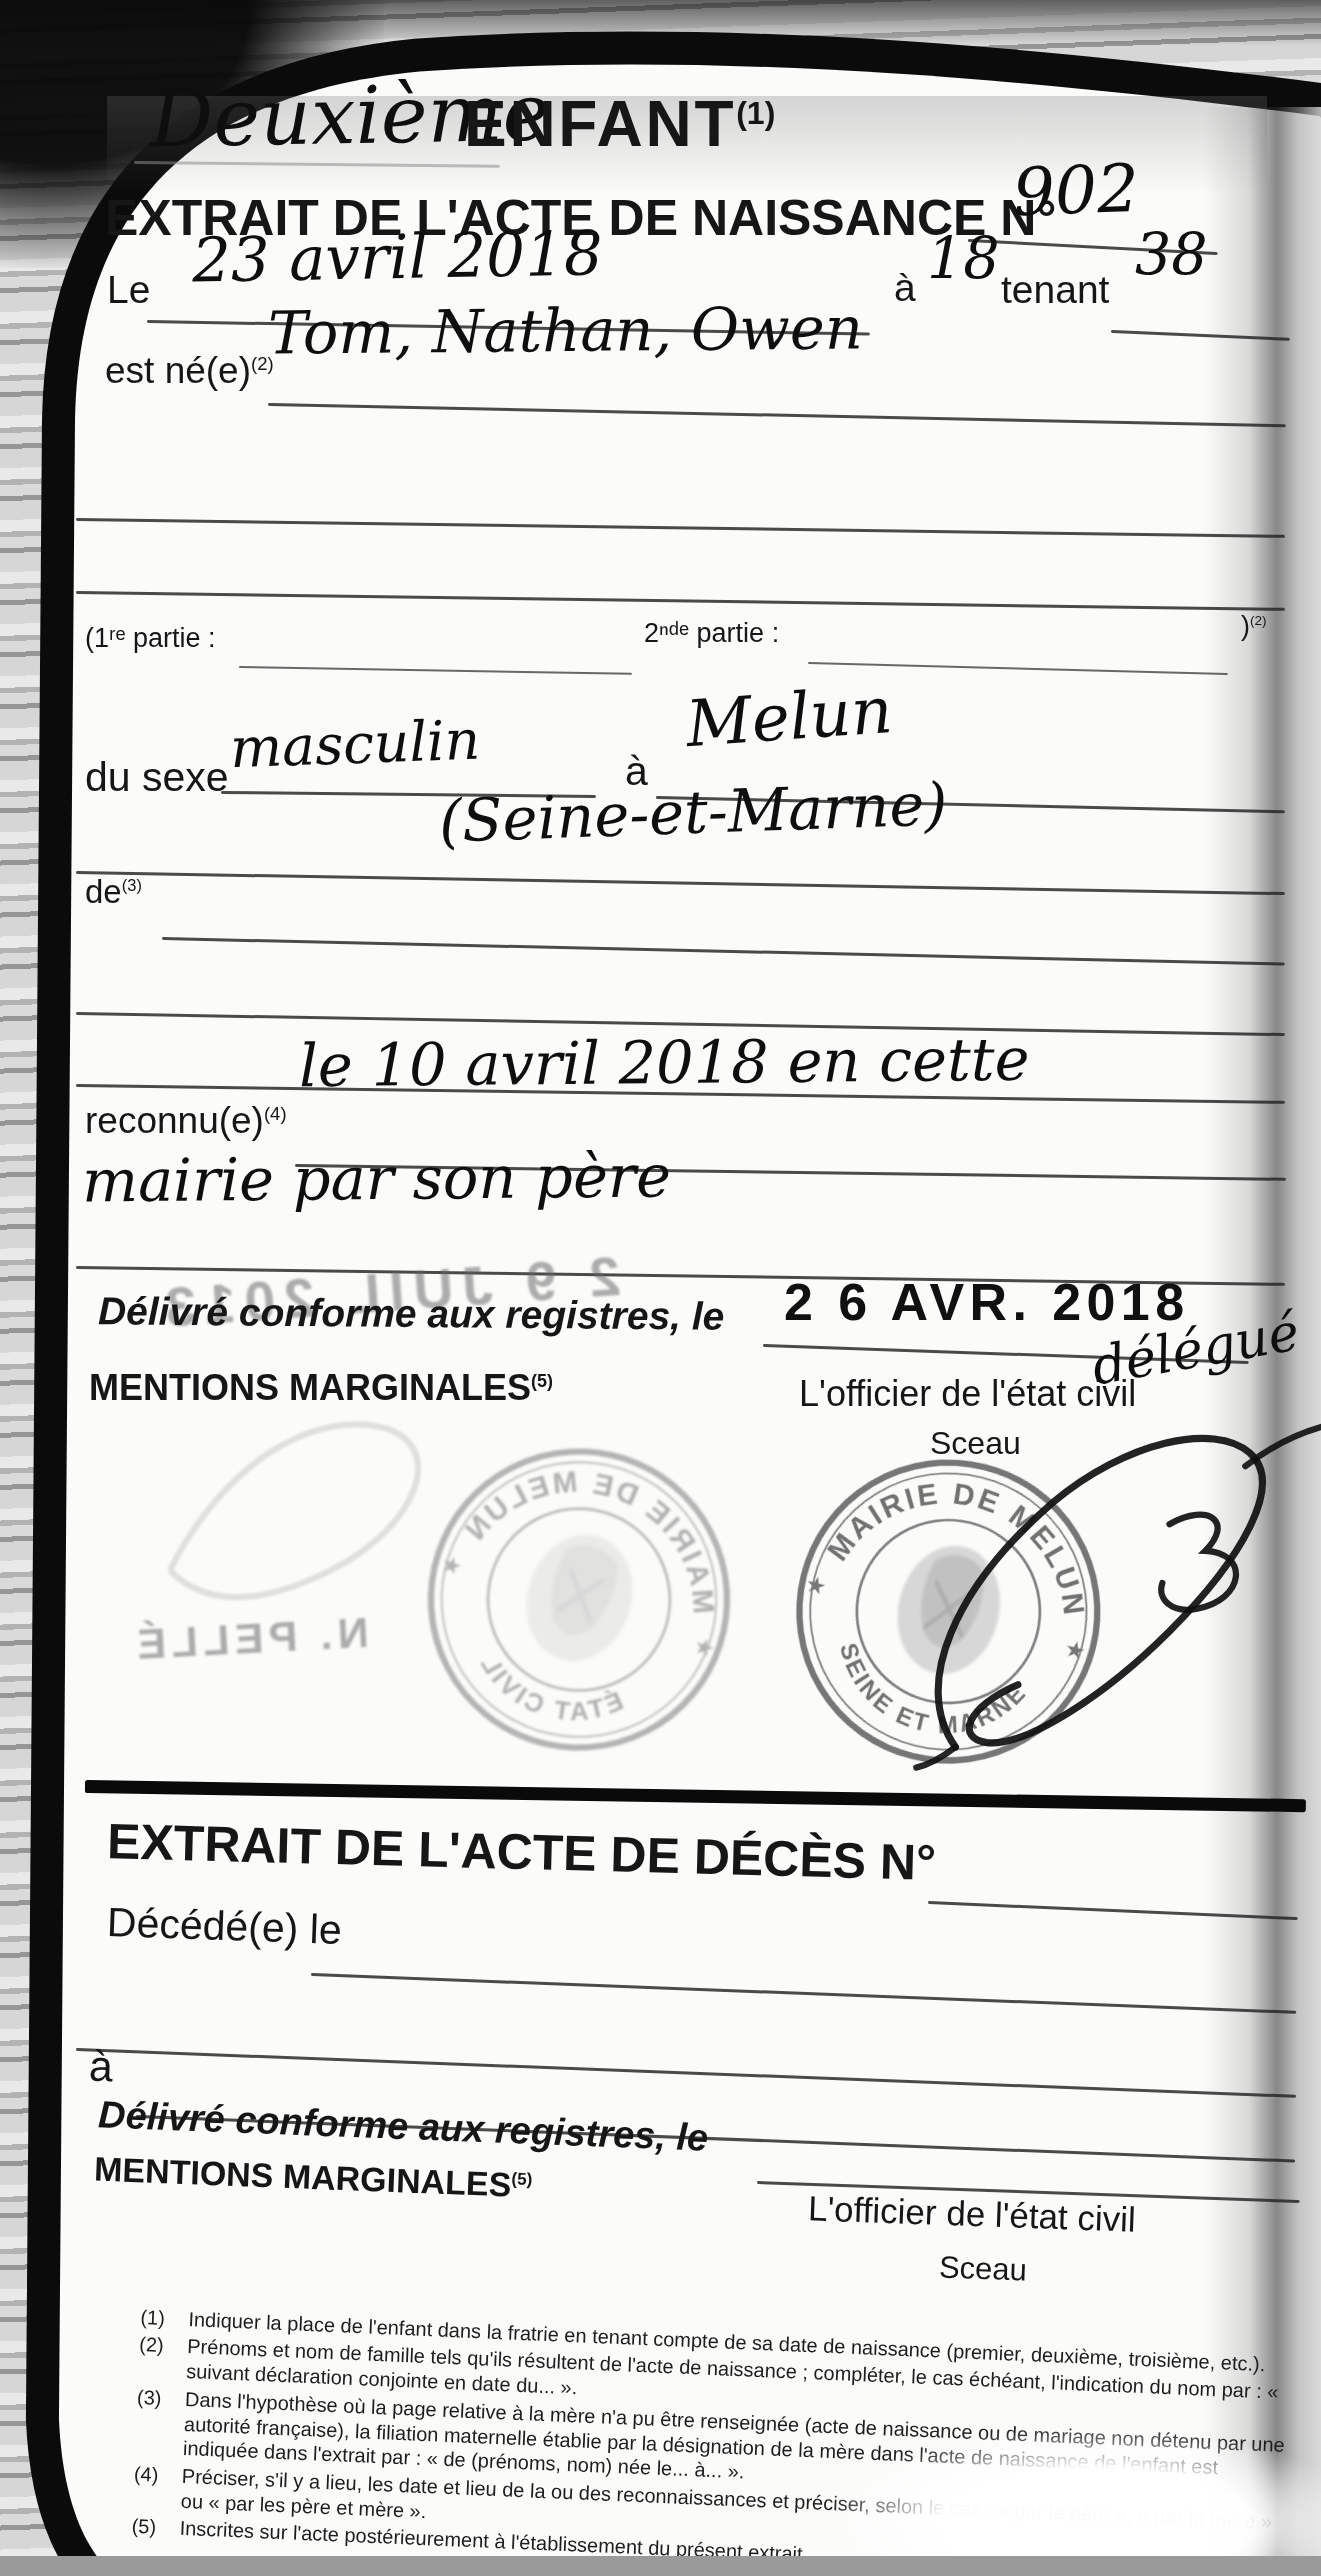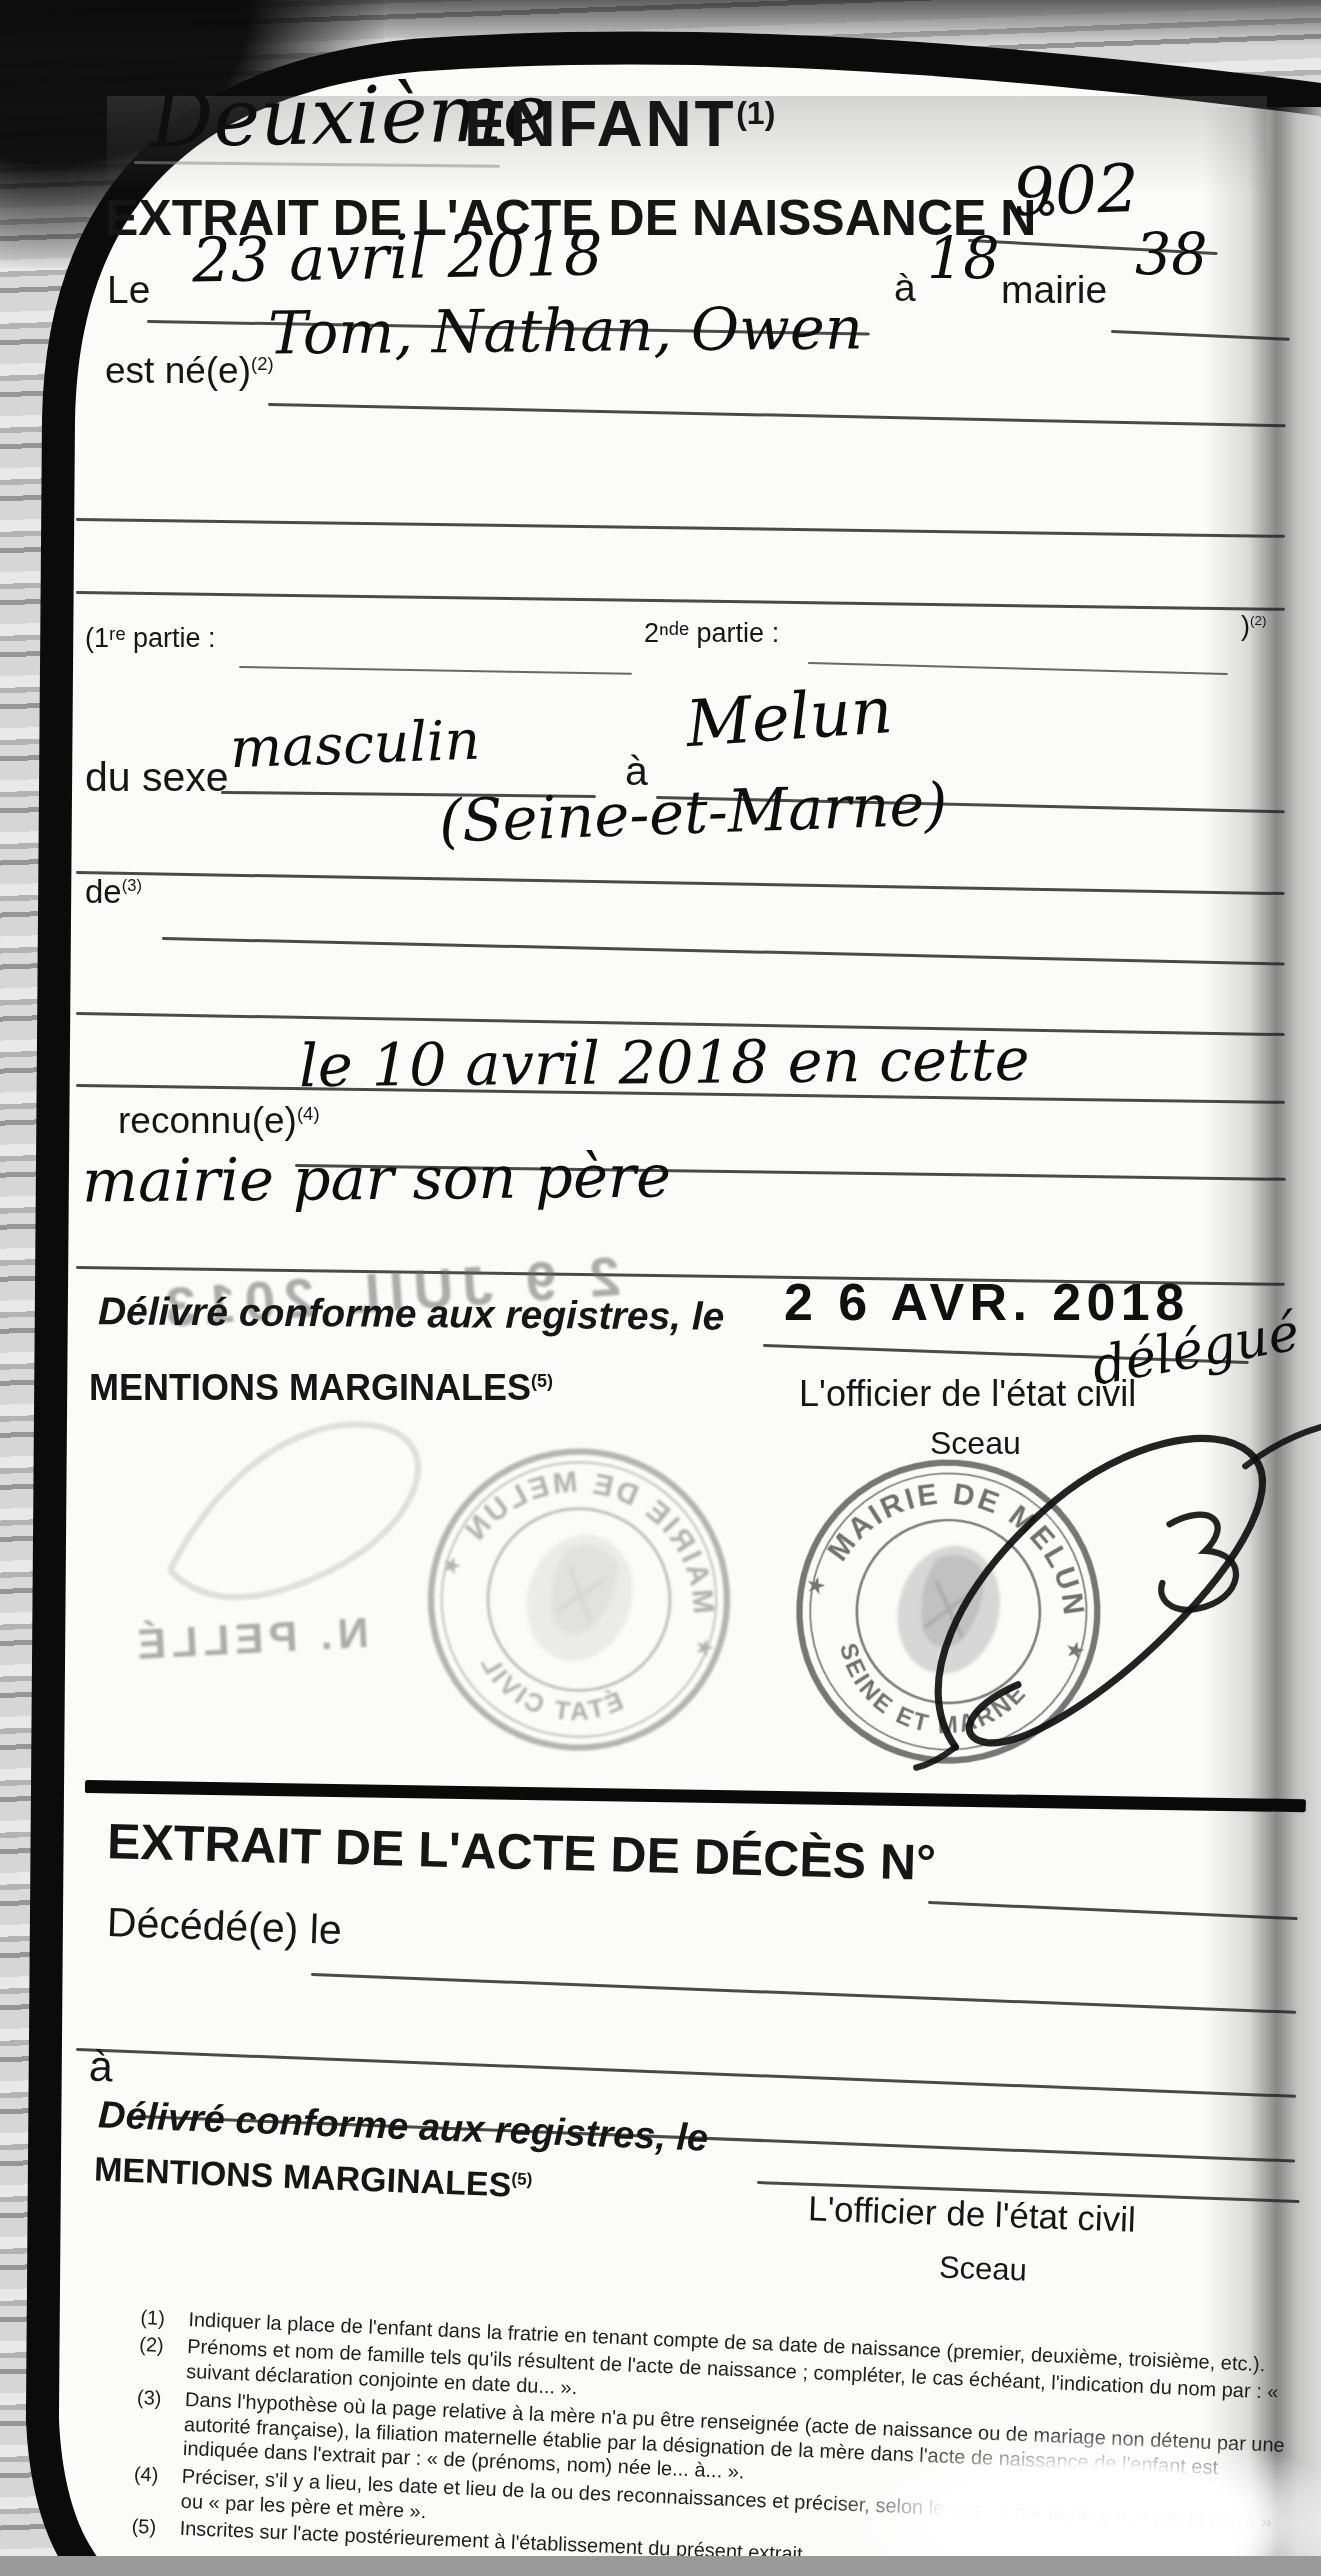--- a/index.html
+++ b/index.html
@@ -64,21 +64,21 @@
 
     <div class="t b" style="left:105px;top:189px;font-size:50px;"><span>EXTRAIT DE L'ACTE DE NAISSANCE N°</span></div>
     <div class="t hw" style="left:1013px;top:152px;font-size:66px;transform:rotate(-2deg);"><span>902</span></div>
     <div class="rule" style="left:968px;top:239px;width:250px;transform:rotate(3deg);"></div>
 
     <div class="t" style="left:107px;top:268px;font-size:39px;"><span>Le</span></div>
     <div class="t hw" style="left:192px;top:221px;font-size:61px;transform:rotate(-1deg);"><span>23 avril 2018</span></div>
     <div class="rule" style="left:147px;top:320px;width:723px;transform:rotate(1deg);"></div>
     <div class="t" style="left:894px;top:266px;font-size:39px;"><span>à</span></div>
     <div class="t hw" style="left:927px;top:225px;font-size:57px;"><span>18</span></div>
-    <div class="t" style="left:1001px;top:268px;font-size:39px;"><span>mairie</span></div>
+    <div class="t" style="left:1001px;top:268px;font-size:39px;"><span>tenant</span></div>
     <div class="t hw" style="left:1135px;top:221px;font-size:57px;"><span>38</span></div>
     <div class="rule" style="left:1111px;top:330px;width:179px;transform:rotate(2.5deg);"></div>
 
     <div class="t" style="left:105px;top:350px;font-size:37px;"><span>est né(e)</span><sup class="sup">(2)</sup></div>
     <div class="t hw" style="left:268px;top:296px;font-size:59px;transform:rotate(-.5deg);"><span>Tom, Nathan, Owen</span></div>
     <div class="rule" style="left:268px;top:403px;width:1018px;transform:rotate(1.2deg);"></div>
     <div class="rule" style="left:76px;top:518px;width:1209px;transform:rotate(.8deg);"></div>
     <div class="rule" style="left:76px;top:591px;width:1209px;transform:rotate(.8deg);"></div>
 
     <div class="t" style="left:85px;top:623px;font-size:27px;"><span>(1ʳᵉ partie :</span></div>
@@ -94,21 +94,21 @@
     <div class="t hw" style="left:686px;top:680px;font-size:64px;transform:rotate(-4deg);"><span>Melun</span></div>
     <div class="rule" style="left:656px;top:796px;width:629px;transform:rotate(1.3deg);"></div>
     <div class="t hw" style="left:439px;top:778px;font-size:59px;transform:rotate(-2deg);"><span>(Seine-et-Marne)</span></div>
     <div class="rule" style="left:76px;top:871px;width:1209px;transform:rotate(1deg);"></div>
 
     <div class="t" style="left:85px;top:873px;font-size:33px;"><span>de</span><sup class="sup">(3)</sup></div>
     <div class="rule" style="left:162px;top:937px;width:1123px;transform:rotate(1.3deg);"></div>
     <div class="rule" style="left:76px;top:1012px;width:1209px;transform:rotate(1deg);"></div>
     <div class="rule" style="left:76px;top:1084px;width:1209px;transform:rotate(.8deg);"></div>
 
-    <div class="t" style="left:85px;top:1100px;font-size:37px;margin-left:33px;"><span>reconnu(e)</span><sup class="sup">(4)</sup></div>
+    <div class="t" style="left:85px;top:1100px;font-size:37px;"><span>reconnu(e)</span><sup class="sup">(4)</sup></div>
     <div class="t hw" style="left:299px;top:1028px;font-size:59px;transform:rotate(-.5deg);"><span>le 10 avril 2018 en cette</span></div>
     <div class="rule" style="left:295px;top:1164px;width:991px;transform:rotate(.8deg);"></div>
     <div class="t hw" style="left:82px;top:1144px;font-size:59px;transform:rotate(-.5deg);"><span>mairie par son père</span></div>
     <div class="rule" style="left:76px;top:1266px;width:1209px;transform:rotate(.8deg);"></div>
 
     <div class="ghost" style="left:156px;top:1260px;font-size:55px;letter-spacing:9px;transform:scaleX(-1) rotate(4deg);"><span>2 9 JUIL 2013</span></div>
     <div class="t b i" style="left:98px;top:1292px;font-size:39px;transform:rotate(.5deg);"><span>Délivré conforme aux registres, le</span></div>
     <div class="t b" style="left:784px;top:1272px;font-size:52px;letter-spacing:5.4px;color:#101010;"><span>2 6 AVR. 2018</span></div>
     <div class="rule" style="left:763px;top:1344px;width:486px;transform:rotate(2deg);"></div>
     <div class="t b" style="left:89px;top:1367px;font-size:36px;"><span>MENTIONS MARGINALES</span><sup class="sup">(5)</sup></div>

